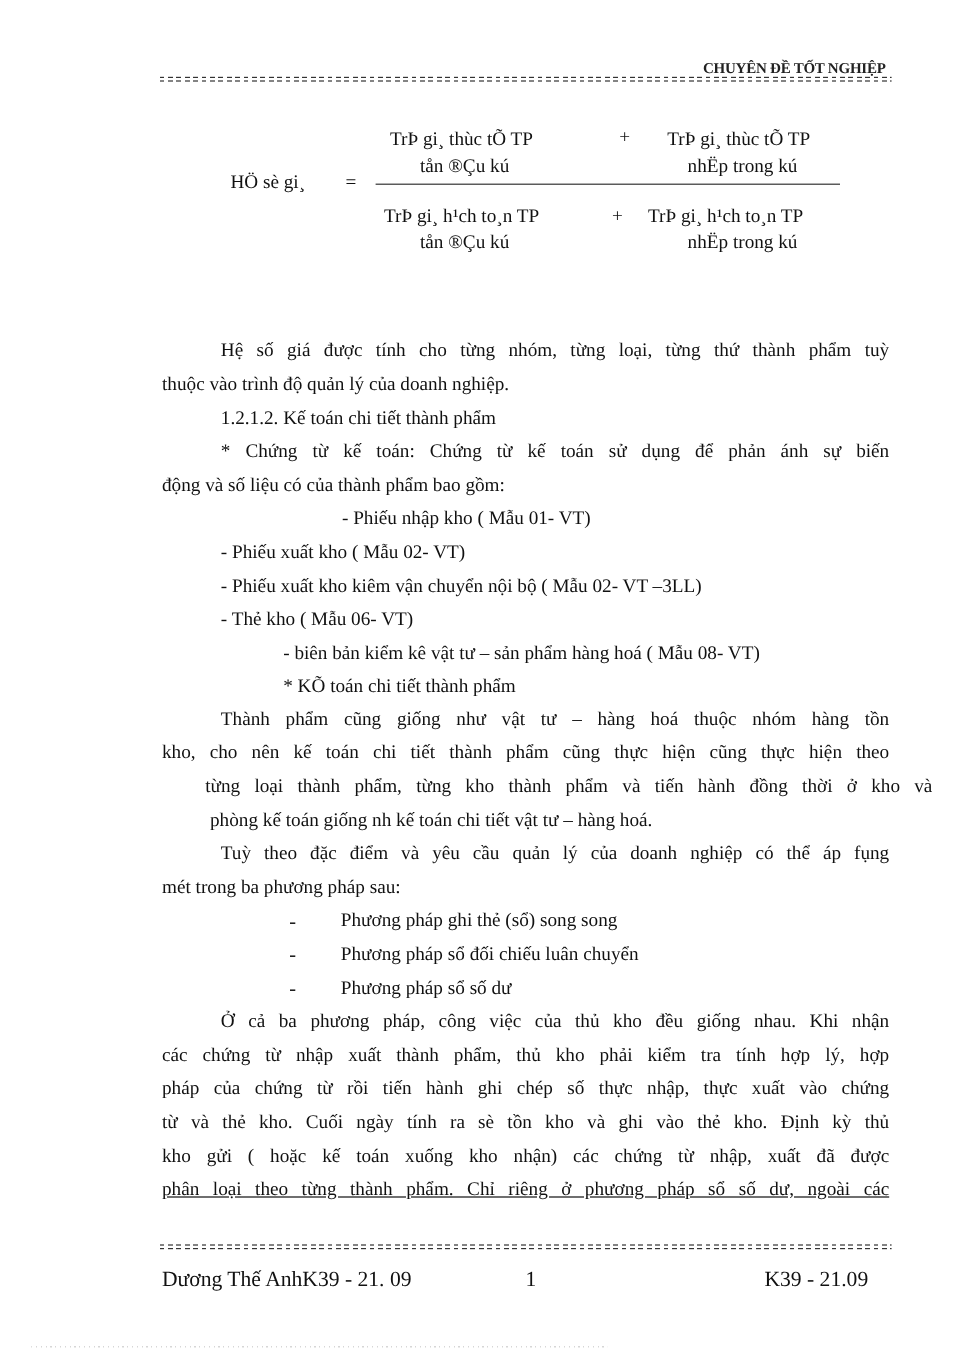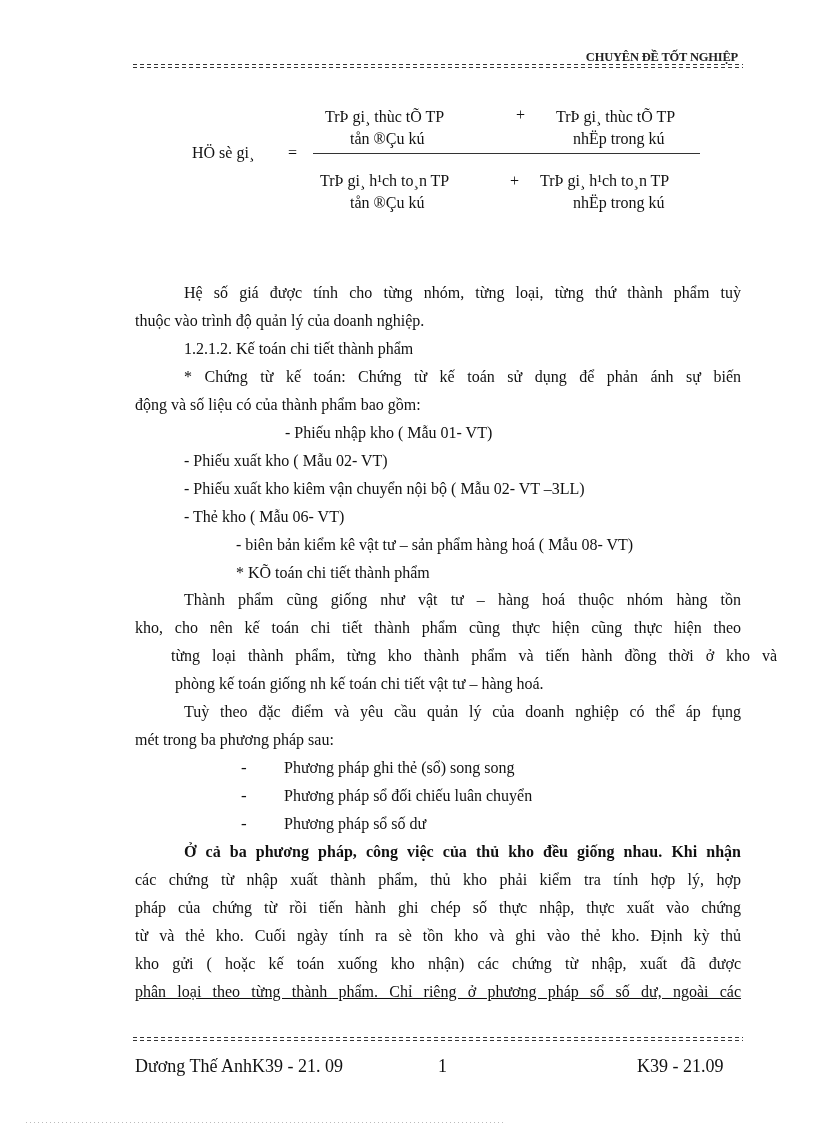--- a/index.html
+++ b/index.html
@@ -154,21 +154,21 @@
 <div class="line just" style="top:702px; padding-left:49px; width:557px;">Tuỳ theo đặc điểm và yêu cầu quản lý của doanh nghiệp có thể áp fụng</div>
 <div class="line" style="left:135px; top:730px;text-align:center;">mét trong ba phương pháp sau:</div>
 
 <span class="list-dash" style="left:241px; top:758px;">-</span>
 <div class="line" style="left:284px; top:758px;">Phương pháp ghi thẻ (sổ) song song</div>
 <span class="list-dash" style="left:241px; top:786px;">-</span>
 <div class="line" style="left:284px; top:786px;">Phương pháp sổ đối chiếu luân chuyển</div>
 <span class="list-dash" style="left:241px; top:814px;">-</span>
 <div class="line" style="left:284px; top:814px;">Phương pháp sổ số dư</div>
 
-<div class="line just" style="top:842px; padding-left:49px; width:557px;font-weight:bold;">Ở cả ba phương pháp, công việc của thủ kho đều giống nhau. Khi nhận</div>
+<div class="line just" style="top:842px; padding-left:49px; width:557px;">Ở cả ba phương pháp, công việc của thủ kho đều giống nhau. Khi nhận</div>
 <div class="line just" style="top:870px;">các chứng từ nhập xuất thành phẩm, thủ kho phải kiểm tra tính hợp lý, hợp</div>
 <div class="line just" style="top:898px;">pháp của chứng từ rồi tiến hành ghi chép số thực nhập, thực xuất vào chứng</div>
 <div class="line just" style="top:926px;">từ và thẻ kho. Cuối ngày tính ra sè tồn kho và ghi vào thẻ kho. Định kỳ thủ</div>
 <div class="line just" style="top:954px;">kho gửi ( hoặc kế toán xuống kho nhận) các chứng từ nhập, xuất đã được</div>
 <div class="line just" style="top:982px;text-decoration:underline;">phân loại theo từng thành phẩm. Chỉ riêng ở phương pháp sổ số dư, ngoài các</div>
 
 <div class="dash-rule footer-rule"></div>
 <div class="footer-text" style="left:135px;">Dương Thế AnhK39  - 21. 09</div>
 <div class="footer-text" style="left:438px;">1</div>
 <div class="footer-text" style="left:637px;">K39 - 21.09</div>

